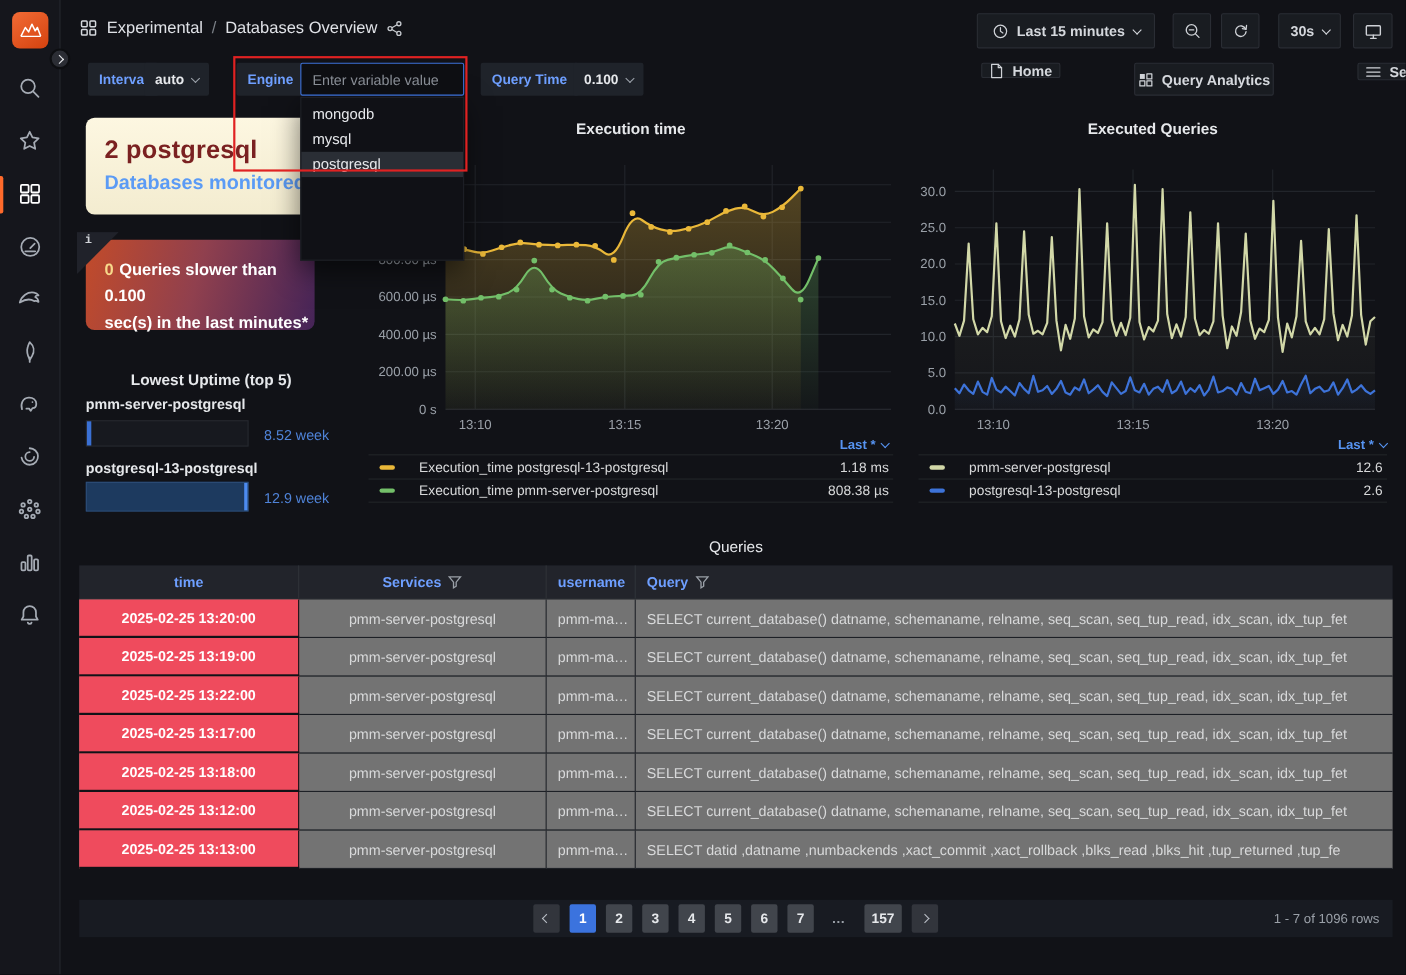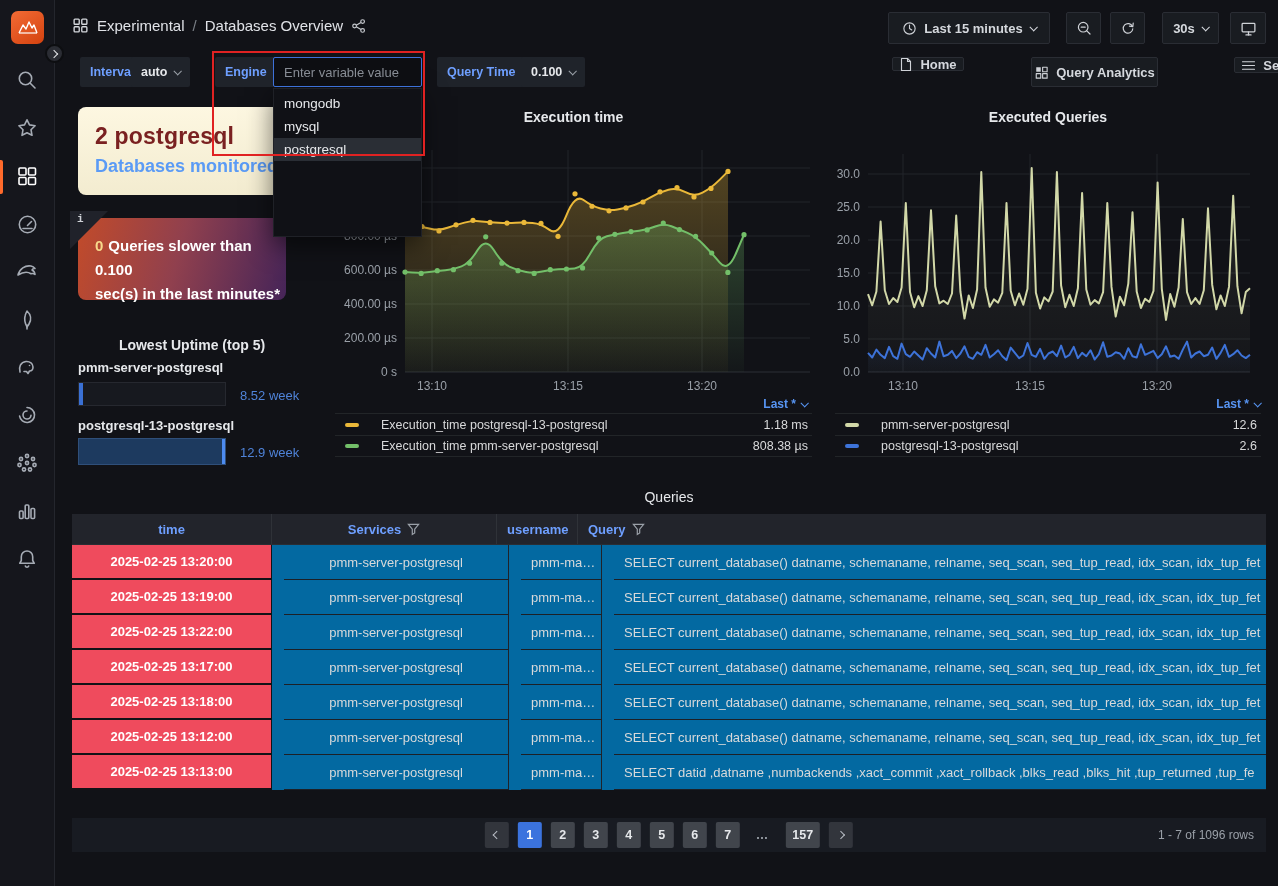--- a/index.html
+++ b/index.html
@@ -78,21 +78,21 @@
   
   .q-title { position:absolute; left:72px; top:489px; width:1194px; text-align:center; font-size:14px; font-weight:400; color:#e6e8eb; z-index:1; }
   .tbl { position:absolute; left:72px; top:514px; width:1194px; z-index:1; }
   .tbl-header, .tbl-row { display:grid; grid-template-columns:200px 225px 81px 1fr; }
   .tbl-header { height:31px; background:#22242b; border-bottom:1px solid #2a2d33; }
   .th { display:flex; align-items:center; color:#6e9fff; font-size:13px; font-weight:700; border-right:1px solid #2f3238; gap:6px; }
   .th.center { justify-content:center; }
   .th.left { padding-left:10px; }
   .th:last-child { border-right:none; }
   .th svg { stroke:#9aa0a8; fill:none; stroke-width:1.3; }
-  .tbl-row { height:35px; background:#0369a1;gap:12px; }
+  .tbl-row { height:35px; background:#737373; }
   .cell { display:flex; align-items:center; font-size:13px; color:#d8d9da; border-right:1px solid #202329; border-bottom:1px solid #1d2026; overflow:hidden; white-space:nowrap; }
   .cell.time { background:#ef4b5d; color:#ffffff; font-weight:600; justify-content:center; border-bottom:2px solid #111217; border-right:1px solid #111217; }
   .cell.service { justify-content:center; }
   .cell.user { padding-left:10px; }
   .cell.query { padding-left:10px; border-right:none; }
 
   
   .pager { position:absolute; left:72px; top:818px; width:1194px; height:34px; background:#181b22; z-index:1; display:flex; align-items:center; }
   .pg-group { position:absolute; left:50%; transform:translateX(-50%); display:flex; align-items:center; gap:9px; }
   .pg { min-width:24px; height:26px; padding:0 7px; background:#41454c; border:none; border-radius:2px; color:#e6e8eb; font-size:12.5px; font-weight:700; display:flex; align-items:center; justify-content:center; cursor:pointer; font-family:"Liberation Sans",sans-serif; }

